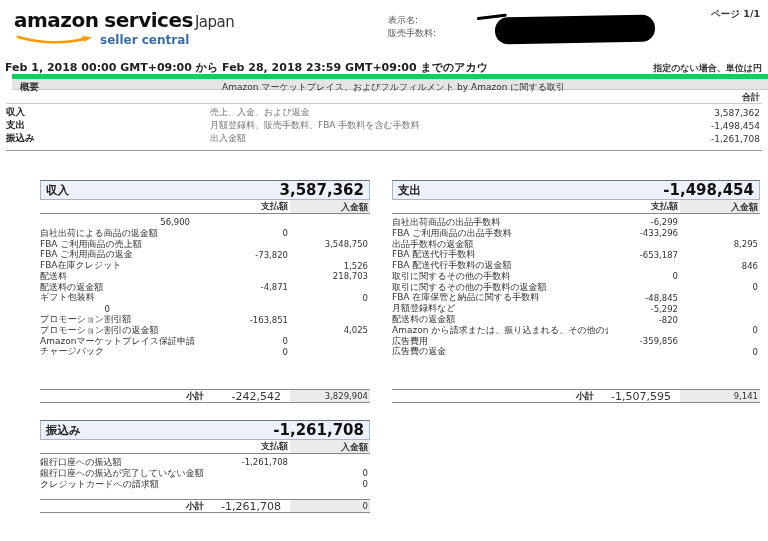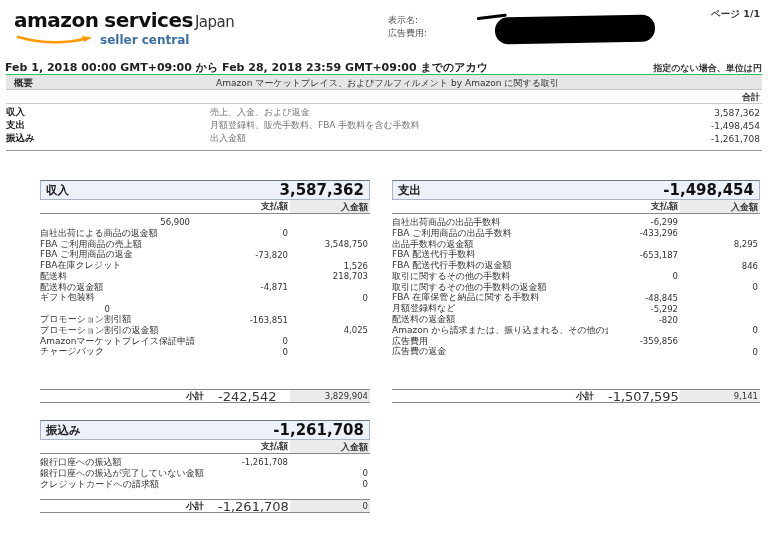--- a/index.html
+++ b/index.html
@@ -20,22 +20,22 @@
   .redaction { position:absolute; left:495px; top:16px; width:160px; height:27px;
     background:#000; border-radius:13px; transform:rotate(-1deg); }
   .redaction::before { content:""; position:absolute; left:-18px; top:-2px; width:30px; height:3px;
     background:#000; border-radius:2px; transform:rotate(-6deg); }
   .page-num { position:absolute; right:8px; top:8px; font-size:9.5px; font-weight:bold; color:#333; }
 
   .date-line { position:absolute; left:5px; top:60px; font-size:11px; font-weight:bold; color:#222; }
   .unit-note { position:absolute; right:6px; top:62px; font-size:9px; font-weight:bold; color:#333; }
 
   
-  .summary-bar { position:absolute; left:6px; top:74px; width:756px; height:16px;
-    background:#e5e5e5; border-top:1px solid #22c55e; border-bottom:1px solid #c9c9c9; }
+  .summary-bar { position:absolute; left:12px; top:74px; width:756px; height:16px;
+    background:#e5e5e5; border-top:5px solid #22c55e; border-bottom:1px solid #c9c9c9; }
   .summary-bar .s-title { position:absolute; left:8px; top:2px; font-size:9.5px; font-weight:bold; }
   .summary-bar .s-subtitle { position:absolute; left:210px; top:2px; font-size:9px; color:#333; }
   .total-head { position:absolute; left:6px; top:91px; width:756px; height:13px;
     border-bottom:1px solid #ccc; font-size:9px; font-weight:bold; text-align:right; padding-right:2px; }
   .summary-rows { position:absolute; left:6px; top:106px; width:756px; }
   .summary-rows .trow { display:flex; height:13px; align-items:center; }
   .summary-rows .s-label { width:204px; font-size:9.5px; font-weight:bold; color:#222; }
   .summary-rows .s-desc { flex:1; font-size:9px; color:#767676; }
   .summary-rows .s-total { width:110px; text-align:right; font-size:9px; color:#333; padding-right:2px; }
   .summary-bottom { position:absolute; left:6px; top:150px; width:756px; border-bottom:1px solid #999; }
@@ -53,21 +53,21 @@
     background:#ebebeb; padding-right:2px; height:100%; line-height:14px; }
   .rows { padding-top:3px; }
   .rows .trow { display:flex; height:10.8px; align-items:center; }
   .cell { white-space:nowrap; overflow:hidden; }
   .c-label { flex:1; font-size:9px; color:#333; }
   .c-paid { width:72px; text-align:right; font-size:8.5px; color:#333; padding-right:2px; }
   .c-received { width:80px; text-align:right; font-size:8.5px; color:#333; padding-right:2px; }
   .subtotal { position:absolute; left:0; right:0; display:flex; height:14px; align-items:center;
     border-top:1px solid #888; border-bottom:1px solid #888; }
   .subtotal .st-label { flex:1; text-align:right; font-size:9px; font-weight:bold; color:#222; padding-right:14px;font-family:Liberation Mono, monospace; }
-  .subtotal .st-paid { width:72px; text-align:right; font-size:13px; padding-right:15px; }
+  .subtotal .st-paid { width:72px; text-align:right; font-size:11px; padding-right:9px; }
   .subtotal .st-received { width:80px; text-align:right; font-size:8.5px; background:#ebebeb;
     height:100%; line-height:13px; padding-right:2px; }
 
   #income-panel   { left:40px;  top:180px; width:330px; height:230px; }
   #expenses-panel { left:392px; top:180px; width:368px; height:230px; }
   #transfers-panel{ left:40px;  top:420px; width:330px; height:100px; }
   #income-panel .subtotal, #expenses-panel .subtotal { top:209px; }
   #transfers-panel .subtotal { top:79px; }
 </style>
 </head>
@@ -84,21 +84,21 @@
       <svg width="80" height="10" viewBox="0 0 80 10">
         <path d="M2 2 Q 38 12 72 3" fill="none" stroke="#ff9900" stroke-width="2.6" stroke-linecap="round"></path>
         <path d="M66 1 L 76 2.5 L 68 7 Z" fill="#ff9900"></path>
       </svg>
     </span>
     <div class="logo-line2">seller central</div>
   </div>
 
   <div class="name-block">
     <div>表示名:</div>
-    <div>広告費用:</div>
+    <div>販売手数料:</div>
   </div>
   <div class="redaction"></div>
   <div class="page-num">ページ 1/1</div>
 
   <div class="date-line">Feb 1, 2018 00:00 GMT+09:00 から Feb 28, 2018 23:59 GMT+09:00 までのアカウ</div>
   <div class="unit-note">指定のない場合、単位は円</div>
 
   <div class="summary-bar">
     <span class="s-title">概要</span>
     <span class="s-subtitle">Amazon マーケットプレイス、およびフルフィルメント by Amazon に関する取引</span>

